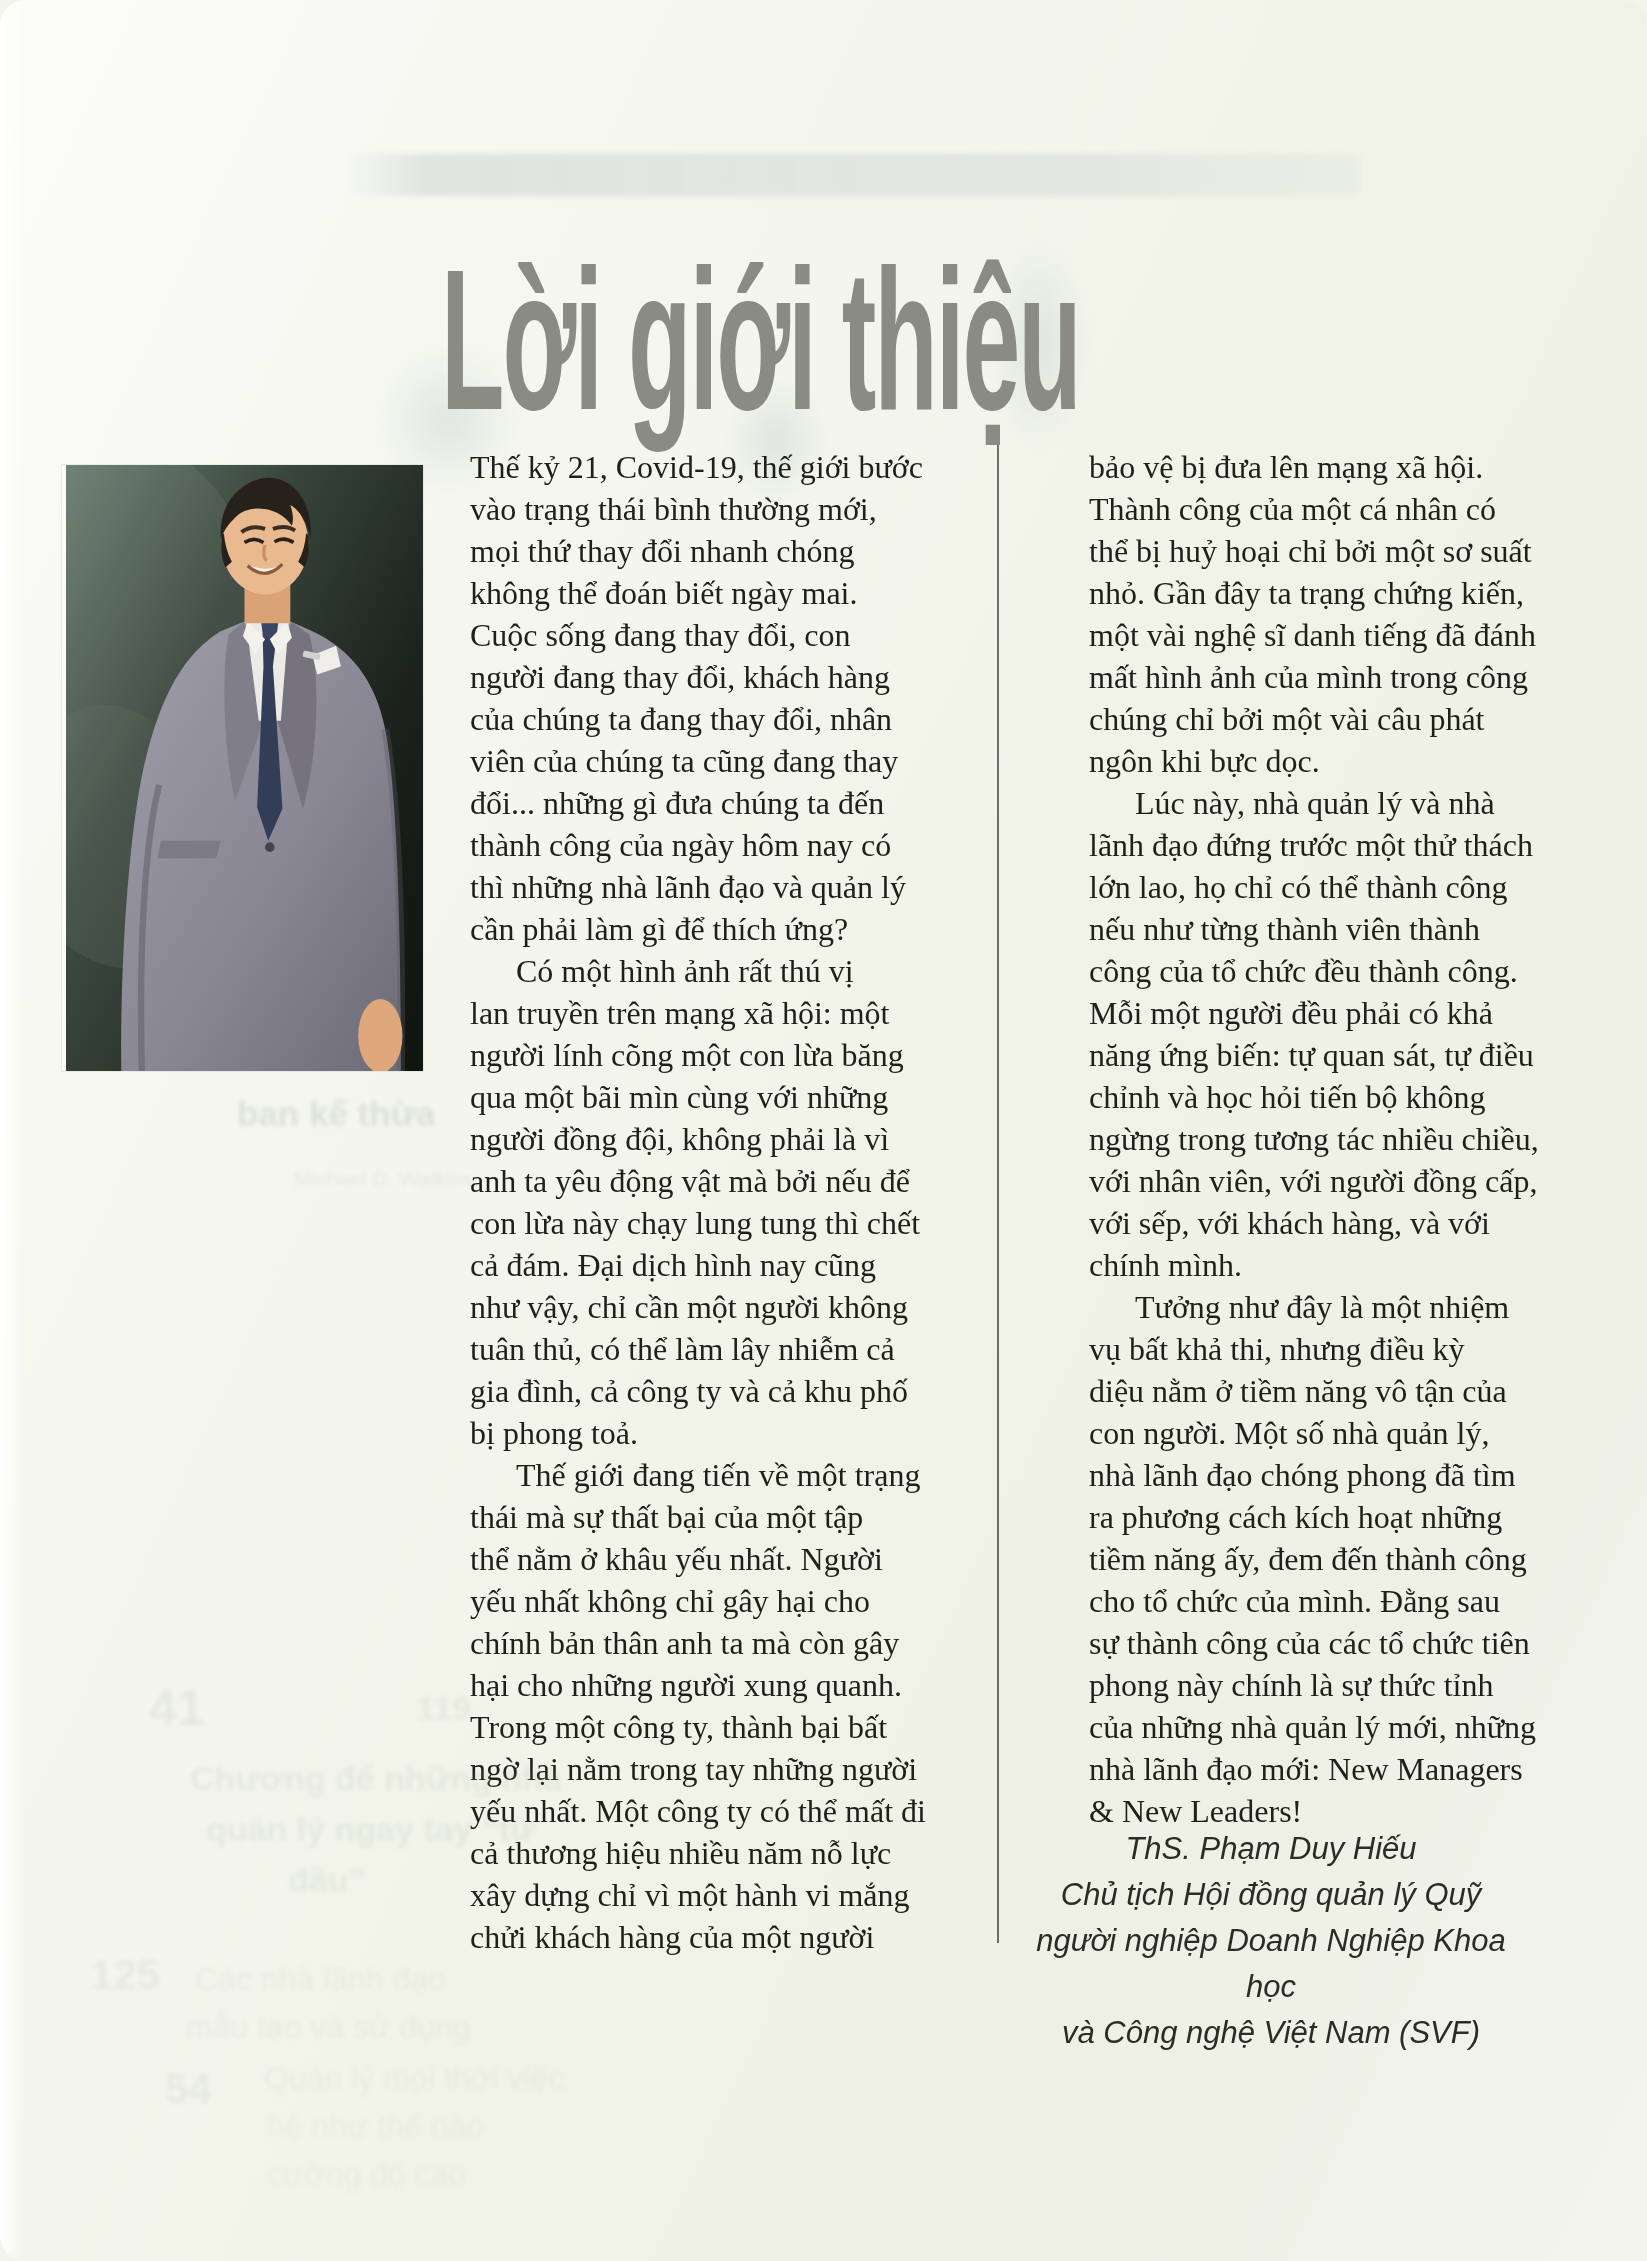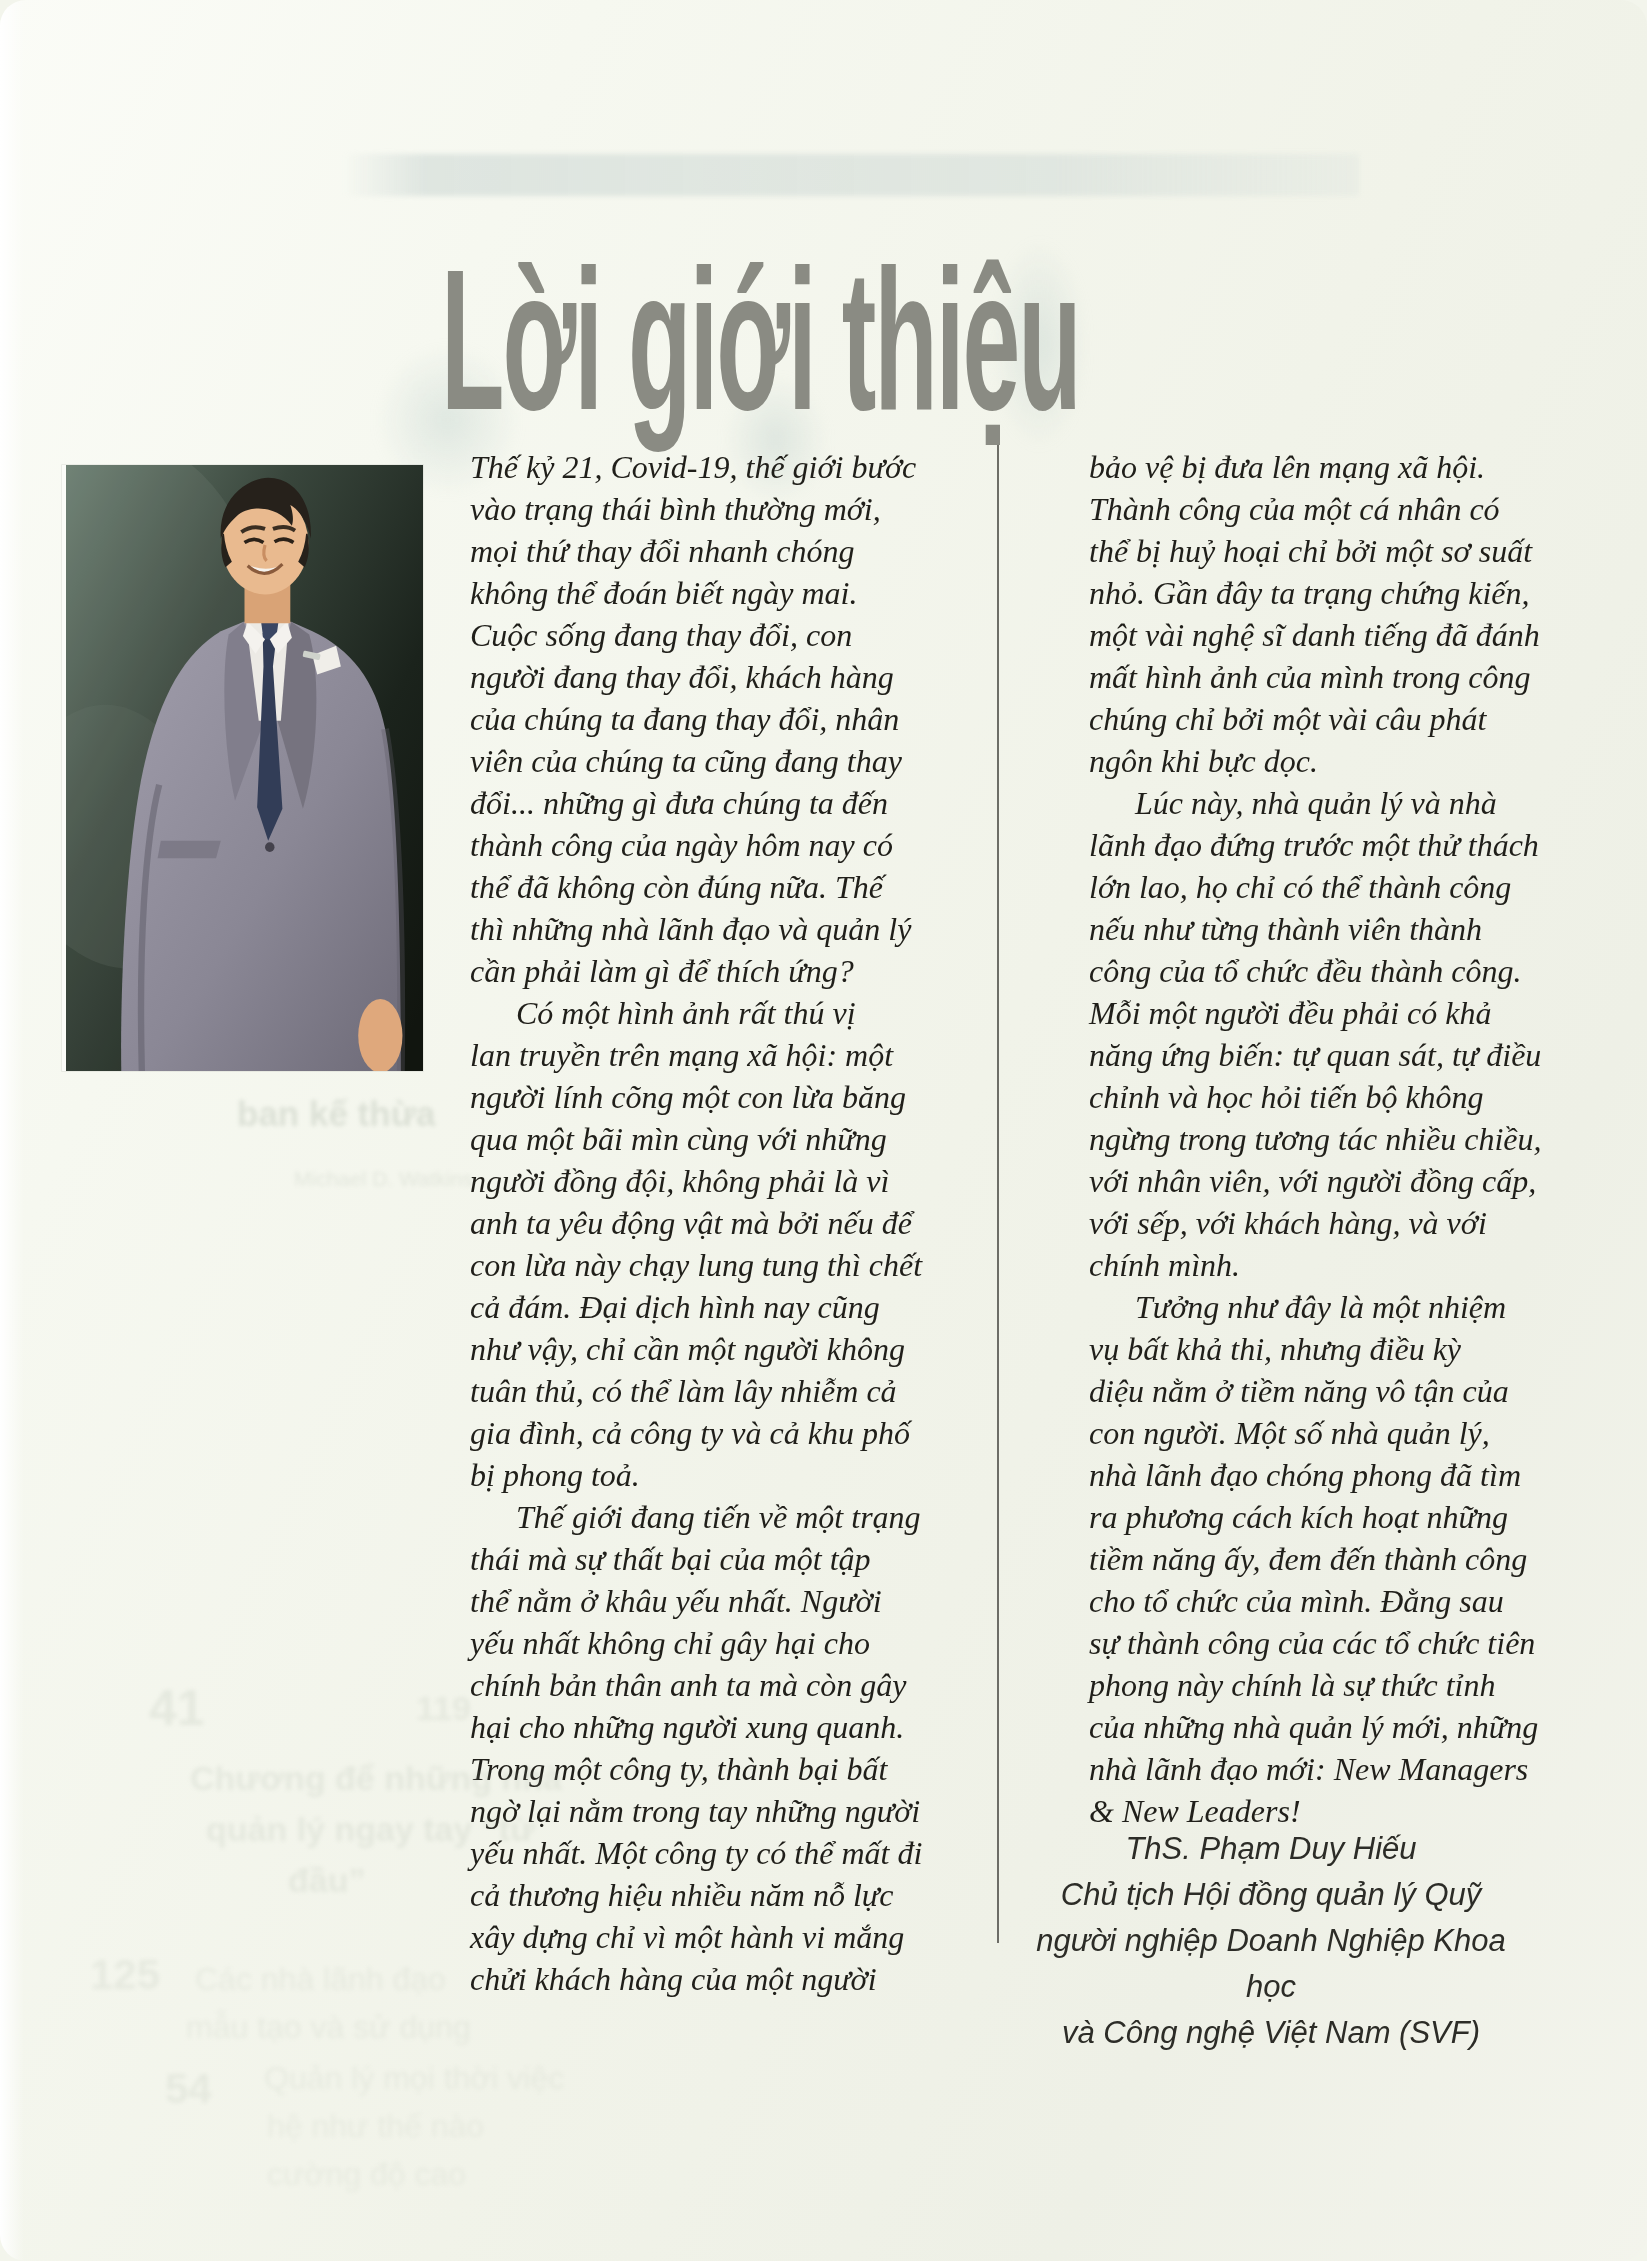--- a/index.html
+++ b/index.html
@@ -21,21 +21,21 @@
   .b2{left:724px;top:376px;width:104px;height:128px;}
   .b3{left:991px;top:240px;width:96px;height:208px;}
   .title{position:absolute;left:441px;top:240px;margin:0;white-space:nowrap;
     font-family:"Liberation Sans",sans-serif;font-weight:bold;font-size:200px;line-height:1;
     color:var(--title_color);letter-spacing:-4px;transform:scaleX(.52);transform-origin:left top;}
   .photo{position:absolute;left:62px;top:465px;width:361px;height:606px;margin:0;
     box-shadow:0 0 0 0.8px rgba(0,0,0,.07);border-left:4px solid #fbfcf8;box-sizing:border-box;}
   .photo svg{display:block;width:100%;height:100%;}
   .divider{position:absolute;left:997px;top:445px;width:2.4px;height:1498px;
     background:var(--divider);opacity:.85;}
-  .col{position:absolute;top:446px;width:516px;font-size:32px;line-height:42px;color:var(--text);font-style:italic;}
+  .col{position:absolute;top:446px;width:516px;font-size:32px;line-height:42px;color:var(--text);}
   .col1{left:470px;} .col2{left:1089px;}
   .line{white-space:nowrap;height:42px;}
   .line.ind{padding-left:46px;}
   .signature{position:absolute;left:1015px;top:1826px;width:512px;text-align:center;
     font-family:"Liberation Sans",sans-serif;font-style:italic;font-size:31px;line-height:46px;
     color:var(--signature_color);}
   .ghost{position:absolute;color:var(--ghost);filter:blur(2px);white-space:nowrap;
     font-family:"Liberation Sans",sans-serif;}
 </style>
 </head>
@@ -112,21 +112,20 @@
         <div class="line">Thế kỷ 21, Covid-19, thế giới bước</div>
         <div class="line">vào trạng thái bình thường mới,</div>
         <div class="line">mọi thứ thay đổi nhanh chóng</div>
         <div class="line">không thể đoán biết ngày mai.</div>
         <div class="line">Cuộc sống đang thay đổi, con</div>
         <div class="line">người đang thay đổi, khách hàng</div>
         <div class="line">của chúng ta đang thay đổi, nhân</div>
         <div class="line">viên của chúng ta cũng đang thay</div>
         <div class="line">đổi... những gì đưa chúng ta đến</div>
         <div class="line">thành công của ngày hôm nay có</div>
-        <div class="line">thể đã không còn đúng nữa. Thế</div>
         <div class="line">thì những nhà lãnh đạo và quản lý</div>
         <div class="line">cần phải làm gì để thích ứng?</div>
       </div>
       <div>
         <div class="line ind">Có một hình ảnh rất thú vị</div>
         <div class="line">lan truyền trên mạng xã hội: một</div>
         <div class="line">người lính cõng một con lừa băng</div>
         <div class="line">qua một bãi mìn cùng với những</div>
         <div class="line">người đồng đội, không phải là vì</div>
         <div class="line">anh ta yêu động vật mà bởi nếu để</div>

